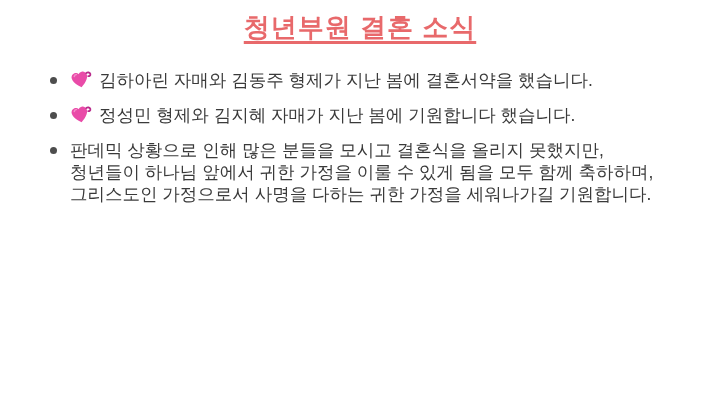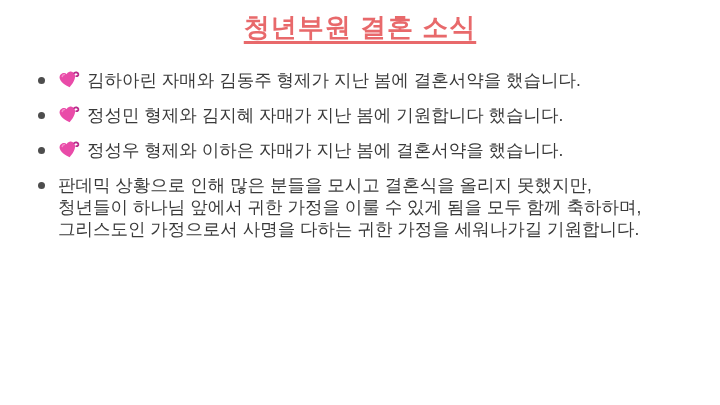--- a/index.html
+++ b/index.html
@@ -24,21 +24,21 @@
     font-size: 26px;
     font-weight: 800;
     letter-spacing: 1px;
     color: #e8696b;
     text-decoration: underline;
     text-decoration-thickness: 3px;
     text-underline-offset: 5px;
     line-height: 1.2;
   }
   .bullet-list {
-    margin: 0;
+    margin: 12px;
     padding: 0;
     margin-top: 26px;
     list-style: none;
   }
   .row {
     display: flex;
     align-items: flex-start;
     margin-bottom: 12px;
   }
   .dot {
@@ -103,33 +103,20 @@
           <g transform="rotate(-12 10 10)">
             <path d="M10 17.5 C10 17.5 2.2 12.2 2.2 6.9 C2.2 3.9 4.6 2.2 6.7 2.2 C8.5 2.2 9.6 3.2 10 4.2 C10.4 3.2 11.5 2.2 13.3 2.2 C15.4 2.2 17.8 3.9 17.8 6.9 C17.8 12.2 10 17.5 10 17.5 Z" fill="#e94ba8"></path>
             <path d="M5.2 5.3 C5.6 4.3 6.7 3.7 7.6 3.9" fill="none" stroke="#f48cc9" stroke-width="1.6" stroke-linecap="round"></path>
           </g>
           <path d="M16.2 3.2 C17.6 1.9 19.8 2.4 20.3 3.9 C20.7 5.2 19.6 6.3 18.2 6.1" fill="none" stroke="#b92b8b" stroke-width="1.8" stroke-linecap="round"></path>
         </svg>
       </span>
       <span class="row-text">정성민 형제와 김지혜 자매가 지난 봄에 기원합니다 했습니다.</span>
     </li>
 
-    <li class="row">
-      <span class="dot"></span>
-      <span class="heart-wrap">
-        <svg width="22" height="20" viewBox="0 0 22 20">
-          <g transform="rotate(-12 10 10)">
-            <path d="M10 17.5 C10 17.5 2.2 12.2 2.2 6.9 C2.2 3.9 4.6 2.2 6.7 2.2 C8.5 2.2 9.6 3.2 10 4.2 C10.4 3.2 11.5 2.2 13.3 2.2 C15.4 2.2 17.8 3.9 17.8 6.9 C17.8 12.2 10 17.5 10 17.5 Z" fill="#e94ba8"></path>
-            <path d="M5.2 5.3 C5.6 4.3 6.7 3.7 7.6 3.9" fill="none" stroke="#f48cc9" stroke-width="1.6" stroke-linecap="round"></path>
-          </g>
-          <path d="M16.2 3.2 C17.6 1.9 19.8 2.4 20.3 3.9 C20.7 5.2 19.6 6.3 18.2 6.1" fill="none" stroke="#b92b8b" stroke-width="1.8" stroke-linecap="round"></path>
-        </svg>
-      </span>
-      <span class="row-text">정성우 형제와 이하은 자매가 지난 봄에 결혼서약을 했습니다.</span>
-    </li>
 
 
     <li class="row paragraph-row">
       <span class="dot"></span>
       <div class="para-lines">
         <div class="para-line">판데믹 상황으로 인해 많은 분들을 모시고 결혼식을 올리지 못했지만,</div>
         <div class="para-line">청년들이 하나님 앞에서 귀한 가정을 이룰 수 있게 됨을 모두 함께 축하하며,</div>
         <div class="para-line">그리스도인 가정으로서 사명을 다하는 귀한 가정을 세워나가길 기원합니다.</div>
       </div>
     </li>

